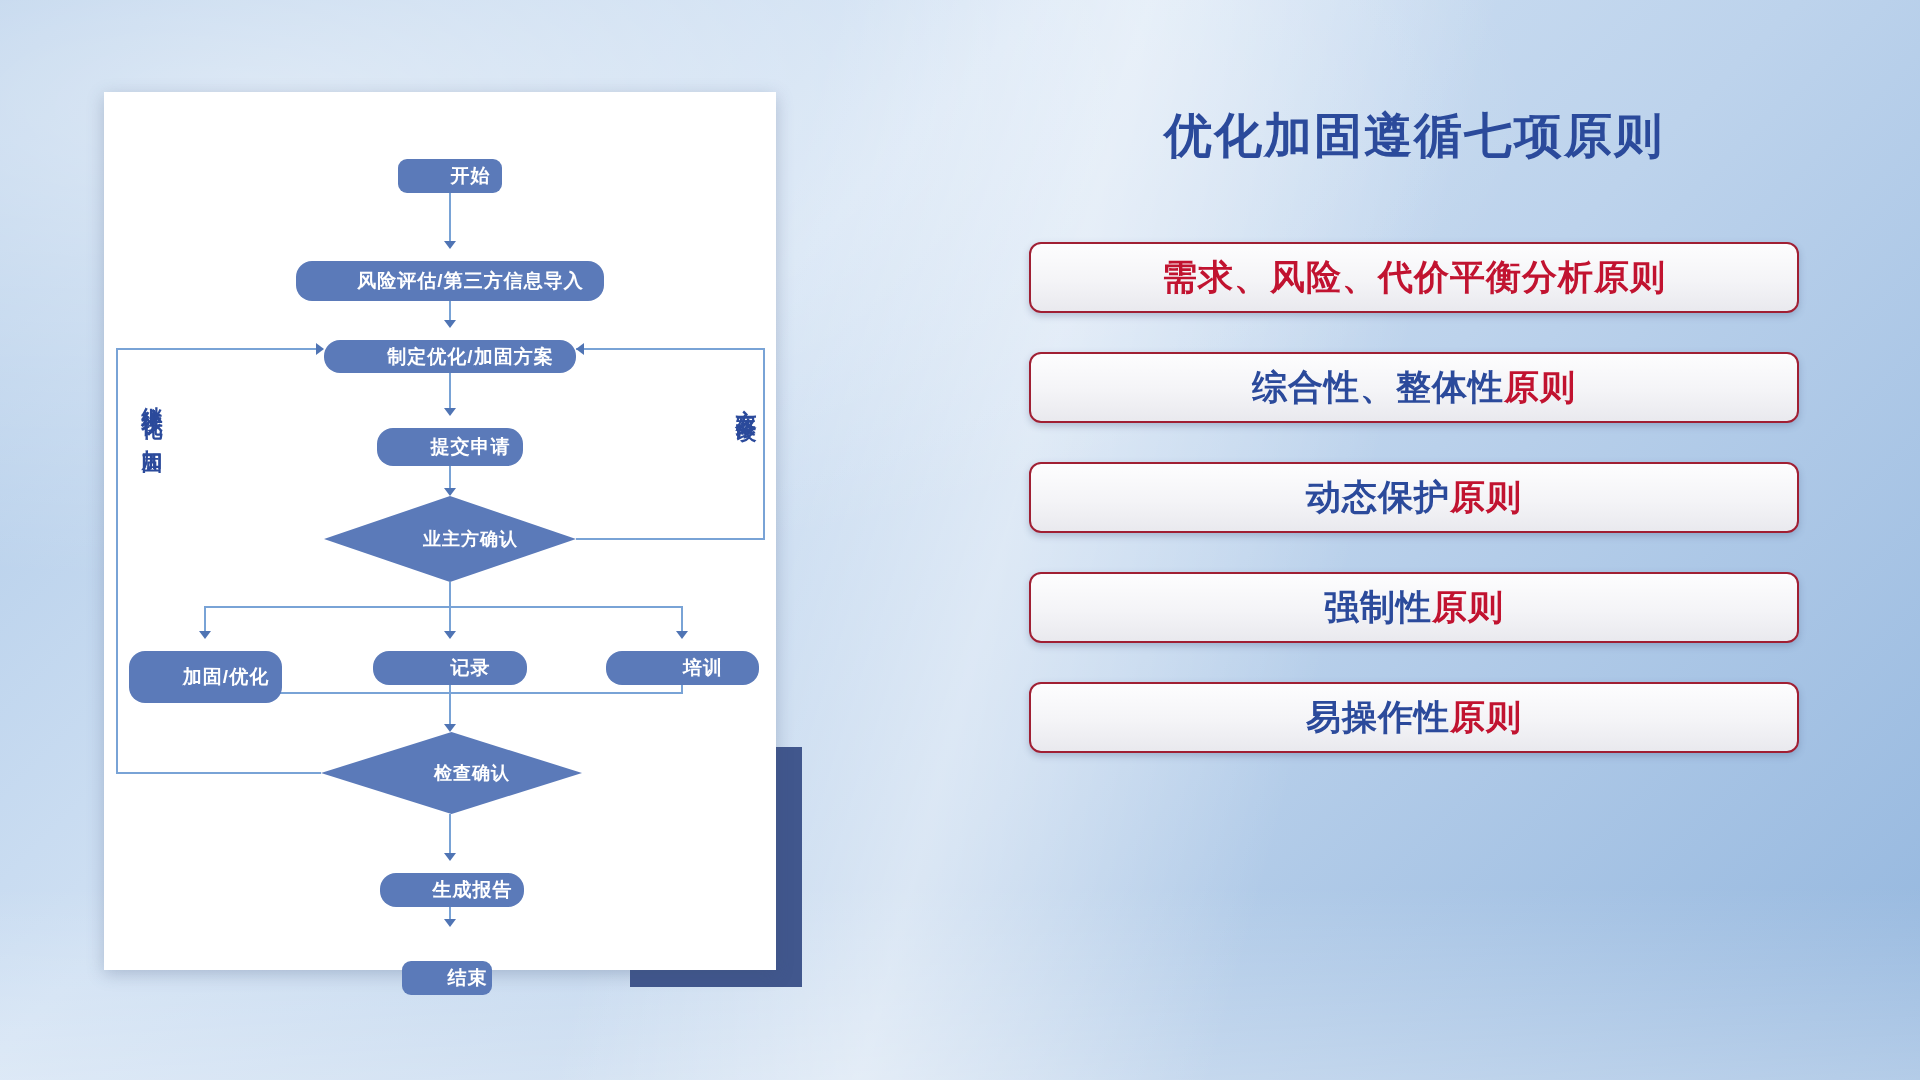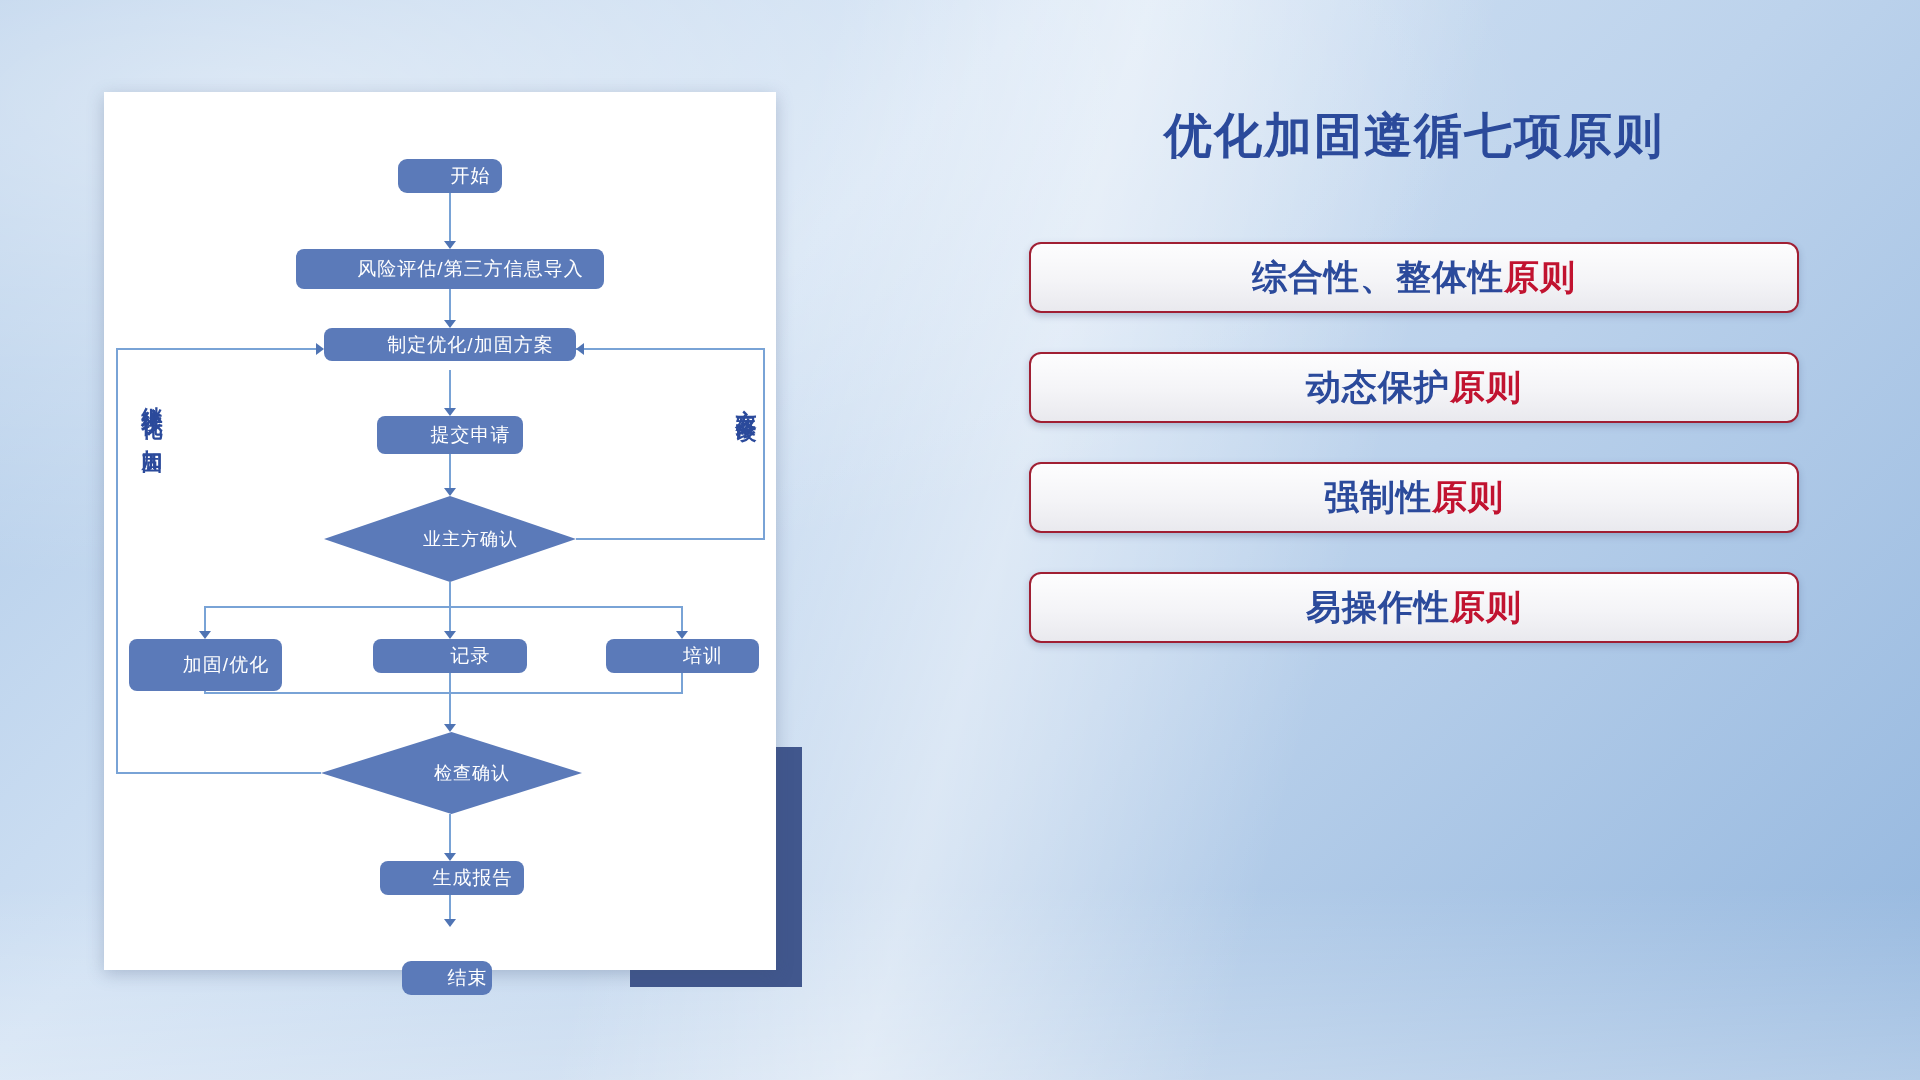--- a/index.html
+++ b/index.html
@@ -20,25 +20,25 @@
   }
 
   .panel {
     position:absolute; left:104px; top:92px; width:672px; height:878px;
     background:#ffffff; box-shadow:0 4px 16px rgba(60,80,120,0.28); z-index:2;
   }
 
   
   .node {
     position:absolute; display:flex; align-items:center; justify-content:center;
-    background:var(--node-fill,#5b7ab9); color:#ffffff; font-weight:normal;
+    background:var(--node-fill,#5b7ab9); color:#ffffff; font-weight:bold;
     font-size:19px; letter-spacing:1px; z-index:3; text-align:center;padding-left:41px;
   }
   .node.terminator { border-radius:9px; }
-  .node.process { border-radius:8px; }
+  .node.process { border-radius:16px;margin-top:12px; }
   .node.diamond { clip-path:polygon(50% 0, 100% 50%, 50% 100%, 0 50%); font-size:18px; }
 
   .line { position:absolute; background:var(--connector,#79a3d6); z-index:2; }
   .lv { width:2px; } .lh { height:2px; }
 
   .arr-d { position:absolute; width:0; height:0; z-index:3;
     border-left:6px solid transparent; border-right:6px solid transparent;
     border-top:8px solid var(--connector-arrow,#4f74b4); }
   .arr-l { position:absolute; width:0; height:0; z-index:3;
     border-top:6px solid transparent; border-bottom:6px solid transparent;
@@ -136,20 +136,24 @@
     <div class="node process" style="left:502px;top:547px;width:153px;height:34px">培训</div>
     <div class="node diamond" style="left:217px;top:640px;width:261px;height:82px">检查确认</div>
     <div class="node process" style="left:276px;top:769px;width:144px;height:34px">生成报告</div>
     <div class="node terminator" style="left:298px;top:869px;width:90px;height:34px">结束</div>
   </div>
 
   <div class="title">优化加固遵循七项原则</div>
 
   <div class="plist">
     <div class="prow">
+      <span class="b"></span>
+        <span class="r">需求、风险、代价平衡分析原则</span>
+    </div>
+    <div class="prow">
       <span class="b">综合性、整体性</span>
         <span class="r">原则</span>
     </div>
     <div class="prow">
       <span class="b">动态保护</span>
         <span class="r">原则</span>
     </div>
     <div class="prow">
       <span class="b">强制性</span>
         <span class="r">原则</span>

